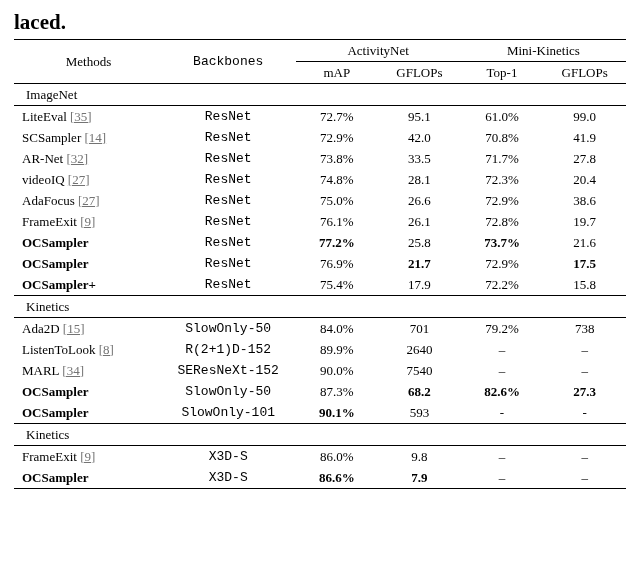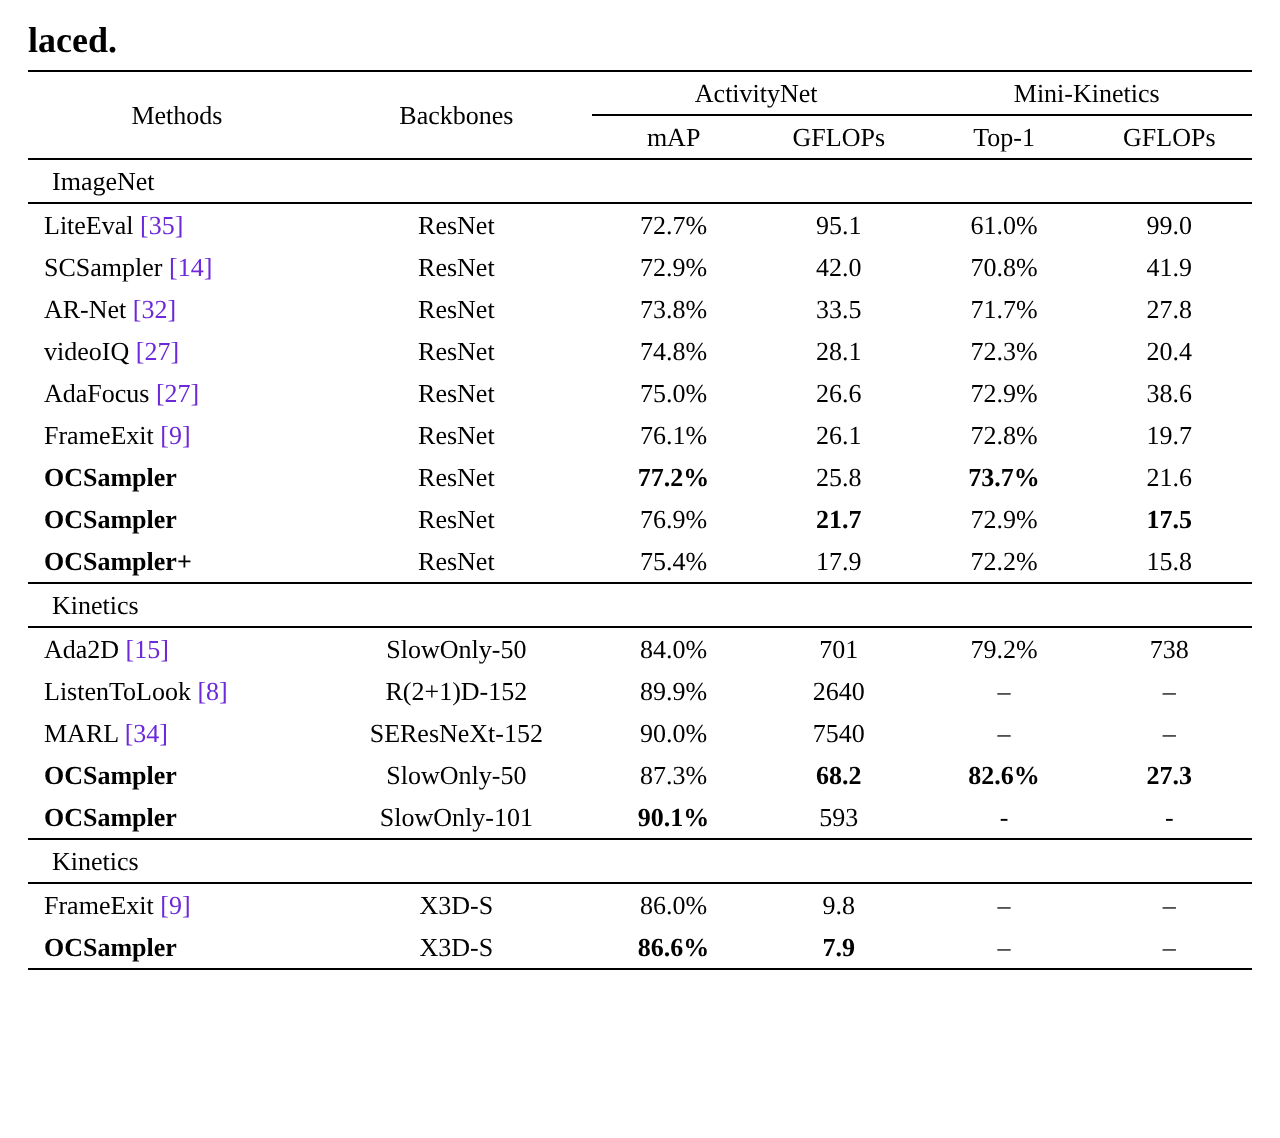--- a/index.html
+++ b/index.html
@@ -4,46 +4,46 @@
   <style>
     body {
       margin: 0;
       padding: 10px 14px;
       font-family: Georgia, 'Times New Roman', serif;
       font-size: 13px;
       color: #000;
       background: #fff;
     }
     .truncated {
-      font-size: 18px;
+      font-size: 21px;
       font-weight: bold;
       margin: 0 0 4px 0;
     }
     table {
       border-collapse: collapse;
       width: 100%;
     }
     td, th {
       padding: 2.5px 6px;
       text-align: center;
       font-weight: normal;
     }
     .methods-col { text-align: left; width: 24%; }
-    .backbone-col { text-align: center; width: 22%; }
+    .backbone-col { text-align: center; width: 22%; font-family: Liberation Mono, monospace; }
     .num-col { width: 13.5%; }
     .top-border { border-top: 1px solid #000; }
     .bot-border { border-bottom: 1px solid #000; }
     .thin-top { border-top: 0.7px solid #000; }
     .thin-bot { border-bottom: 0.7px solid #000; }
     .group-header {
       text-align: left;
       padding-left: 12px;
     }
     td.methods-col { padding-left: 8px; }
-    .cite { color: #6d28d9; }
+    .cite { color: #737373; text-decoration: underline; }
     .bold { font-weight: bold; }
     .header-row1 td, .header-row2 td { white-space: nowrap; }
     .partial-underline-left {
       border-bottom: 0.7px solid #000;
     }
     .partial-underline-right {
       border-bottom: 0.7px solid #000;
     }
   </style>
 </head>

